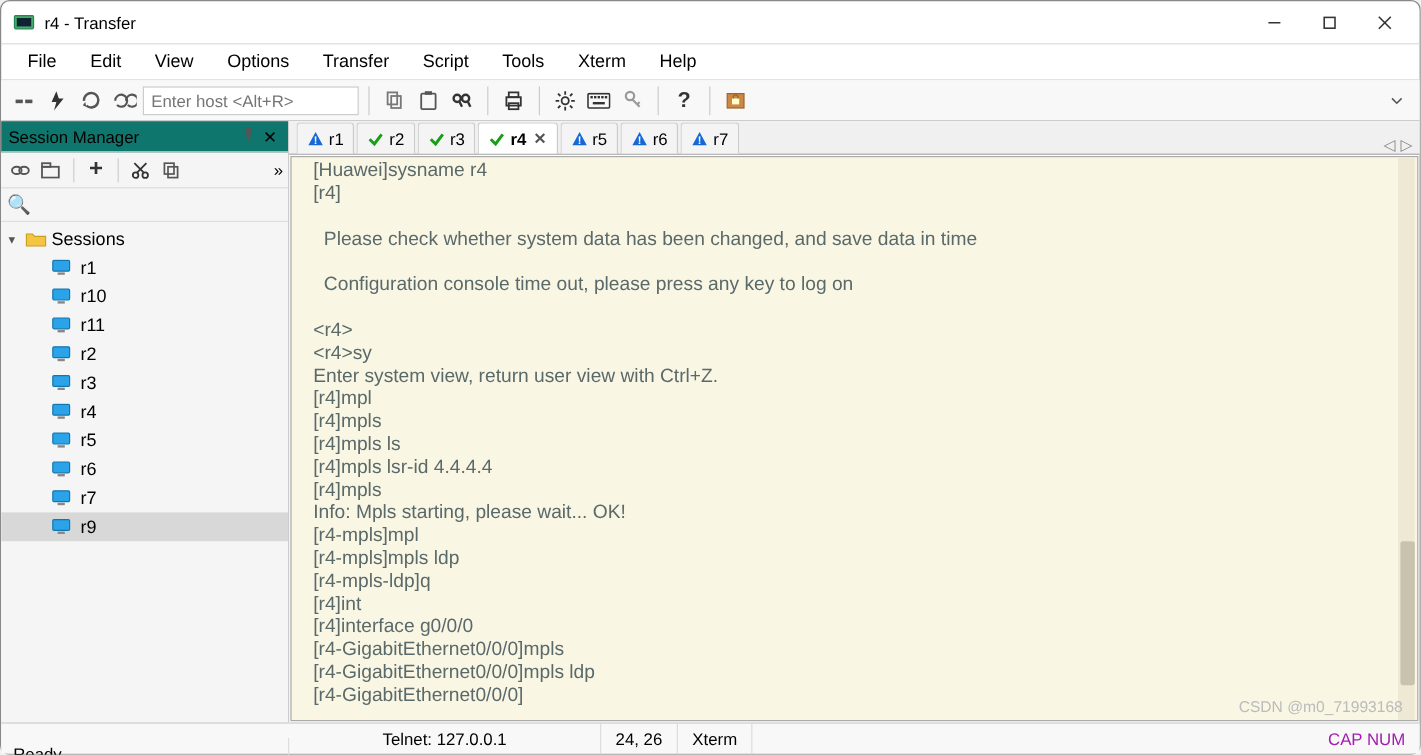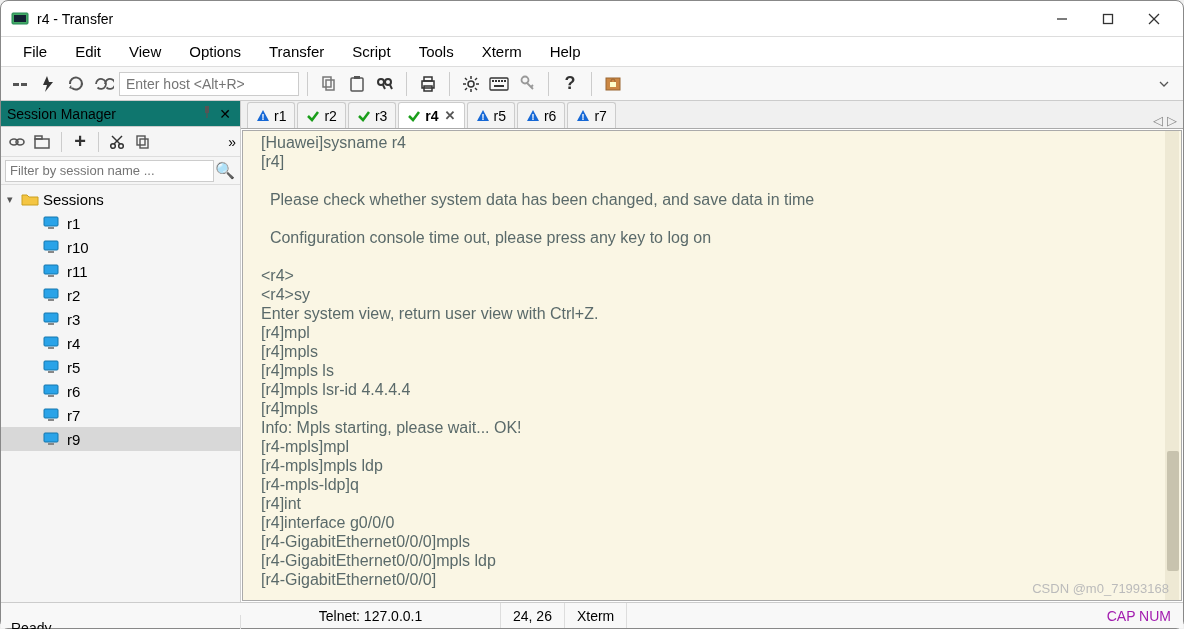--- a/index.html
+++ b/index.html
@@ -259,21 +259,20 @@
           </div>
         <div class="tbtn">
             <svg width="16" height="16">
               <rect x="2" y="2" width="8" height="9" fill="none" stroke="#555" stroke-width="1.4"></rect>
               <rect x="5" y="5" width="8" height="9" fill="none" stroke="#555" stroke-width="1.4"></rect>
             </svg>
           </div>
         <span class="more">»</span>
       </div>
       <div class="sp-filter">
-        <input placeholder="Filter by session name ..." style="">
         <span class="search">🔍</span>
       </div>
       <div class="tree" id="tree">
           <div class="tree-row">
             <span class="tree-toggle">▾</span>
             <span class="folder-icon"><svg width="18" height="14">
                 <path d="M1 3 h5 l2 2 h9 v8 h-16 z" fill="#f4c542" stroke="#caa020"></path>
               </svg></span>
             <span>Sessions</span>
           </div>

